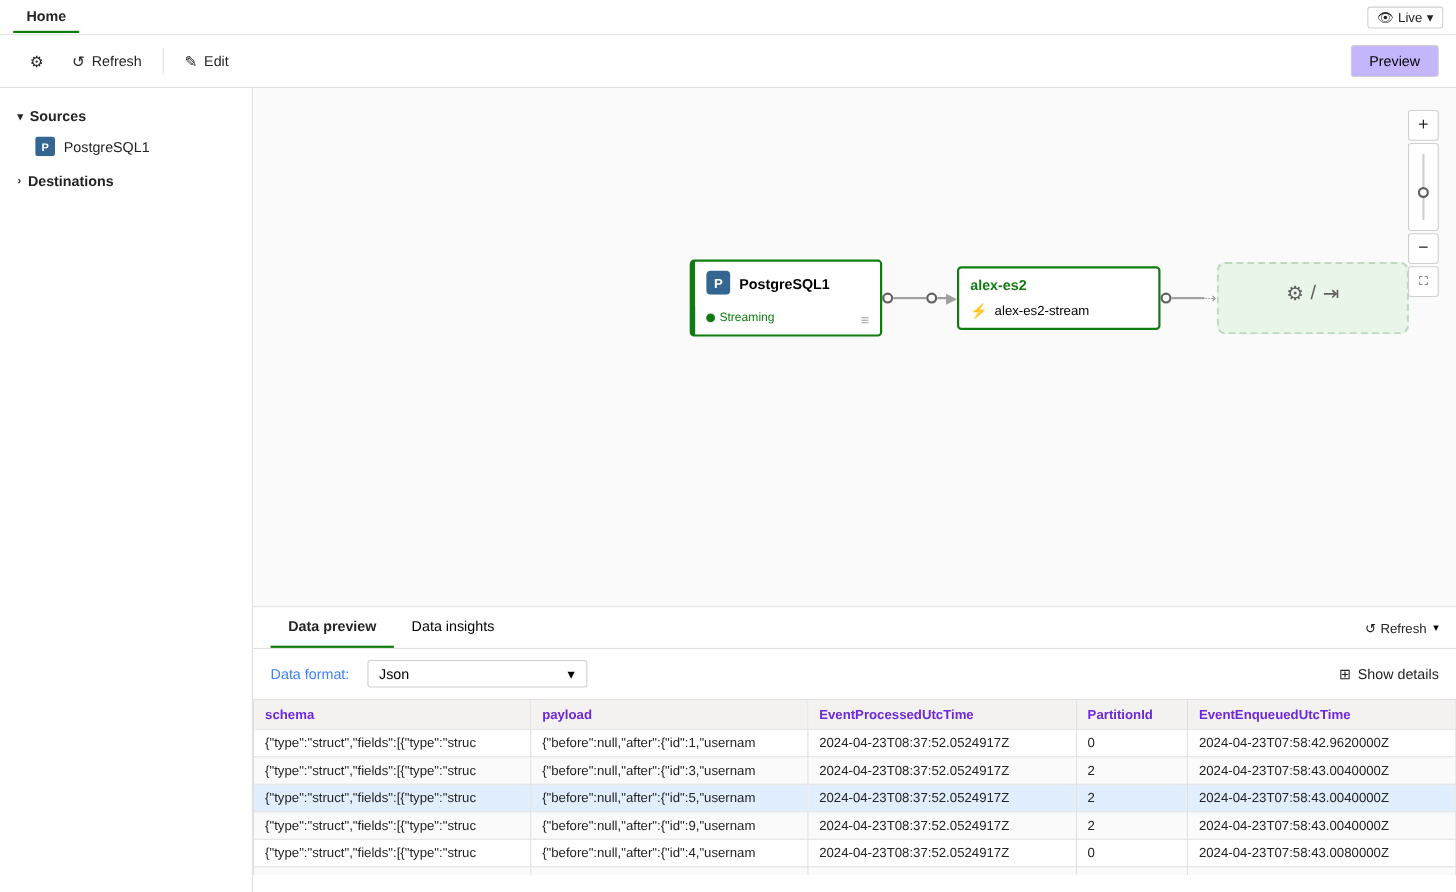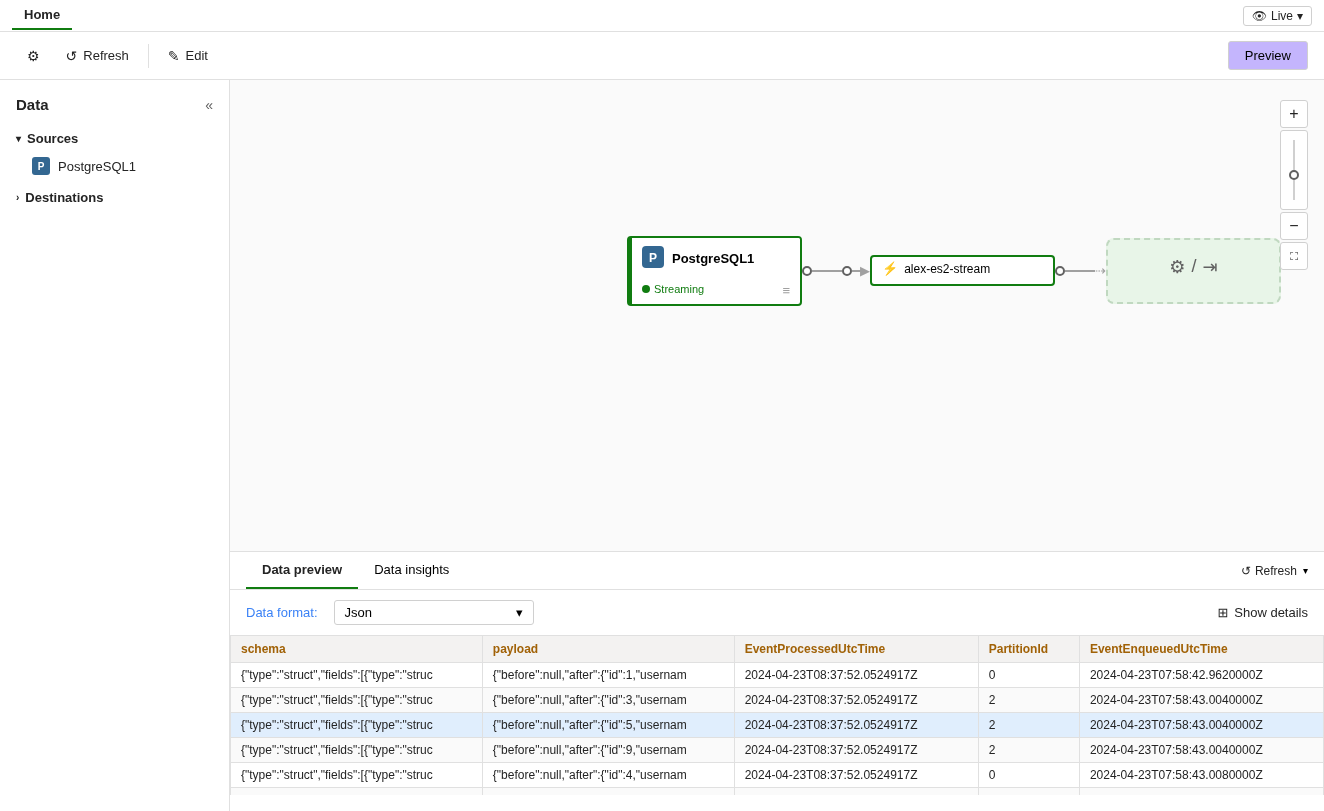--- a/index.html
+++ b/index.html
@@ -400,21 +400,21 @@
       width: 100%;
       border-collapse: collapse;
       font-size: 12px;
     }
     .data-table th {
       background: #f3f2f1;
       border: 1px solid #e0e0e0;
       padding: 6px 10px;
       text-align: left;
       font-weight: 600;
-      color: #a16207;
+      color: #6d28d9;
       position: sticky;
       top: 0;
     }
     .data-table td {
       border: 1px solid #e0e0e0;
       padding: 5px 10px;
       color: #242424;
       white-space: nowrap;
       overflow: hidden;
       text-overflow: ellipsis;
@@ -451,24 +451,20 @@
   <button class="toolbar-btn">
     <span class="icon">✎</span>
     <span>Edit</span>
   </button>
   <button class="preview-btn">Preview</button>
 </div>
 
 <div class="main-layout">
 
   <div class="sidebar">
-    <div class="sidebar-header">
-      <span class="sidebar-title">Data</span>
-      <span class="collapse-btn">«</span>
-    </div>
 
     <div class="sidebar-section">
       <div class="sidebar-section-header">
         <span class="chevron">▾</span>
         <span>Sources</span>
       </div>
       <div class="sidebar-item">
         <span class="pg-icon">
           <svg width="18" height="18" viewBox="0 0 18 18">
             <rect width="18" height="18" rx="3" fill="#336791"></rect>
@@ -527,20 +523,21 @@
 
         <div style="display:flex;align-items:center;">
           <div class="conn-dot"></div>
           <div class="conn-line" style="width:30px;"></div>
           <div class="conn-dot"></div>
           <div class="conn-line" style="width:10px;"></div>
           <span style="color:#a0a0a0;margin-left:-2px;">▶</span>
         </div>
 
         <div class="es2-node">
+          <div class="es2-node-header">alex-es2</div>
           <div class="es2-stream-item">
             <span class="stream-icon">⚡</span>
             <span>alex-es2-stream</span>
           </div>
         </div>
 
         <div style="display:flex;align-items:center;">
           <div class="conn-dot"></div>
           <div class="conn-line" style="width:30px;"></div>
           <span style="color:#a0a0a0;">⇢</span>

